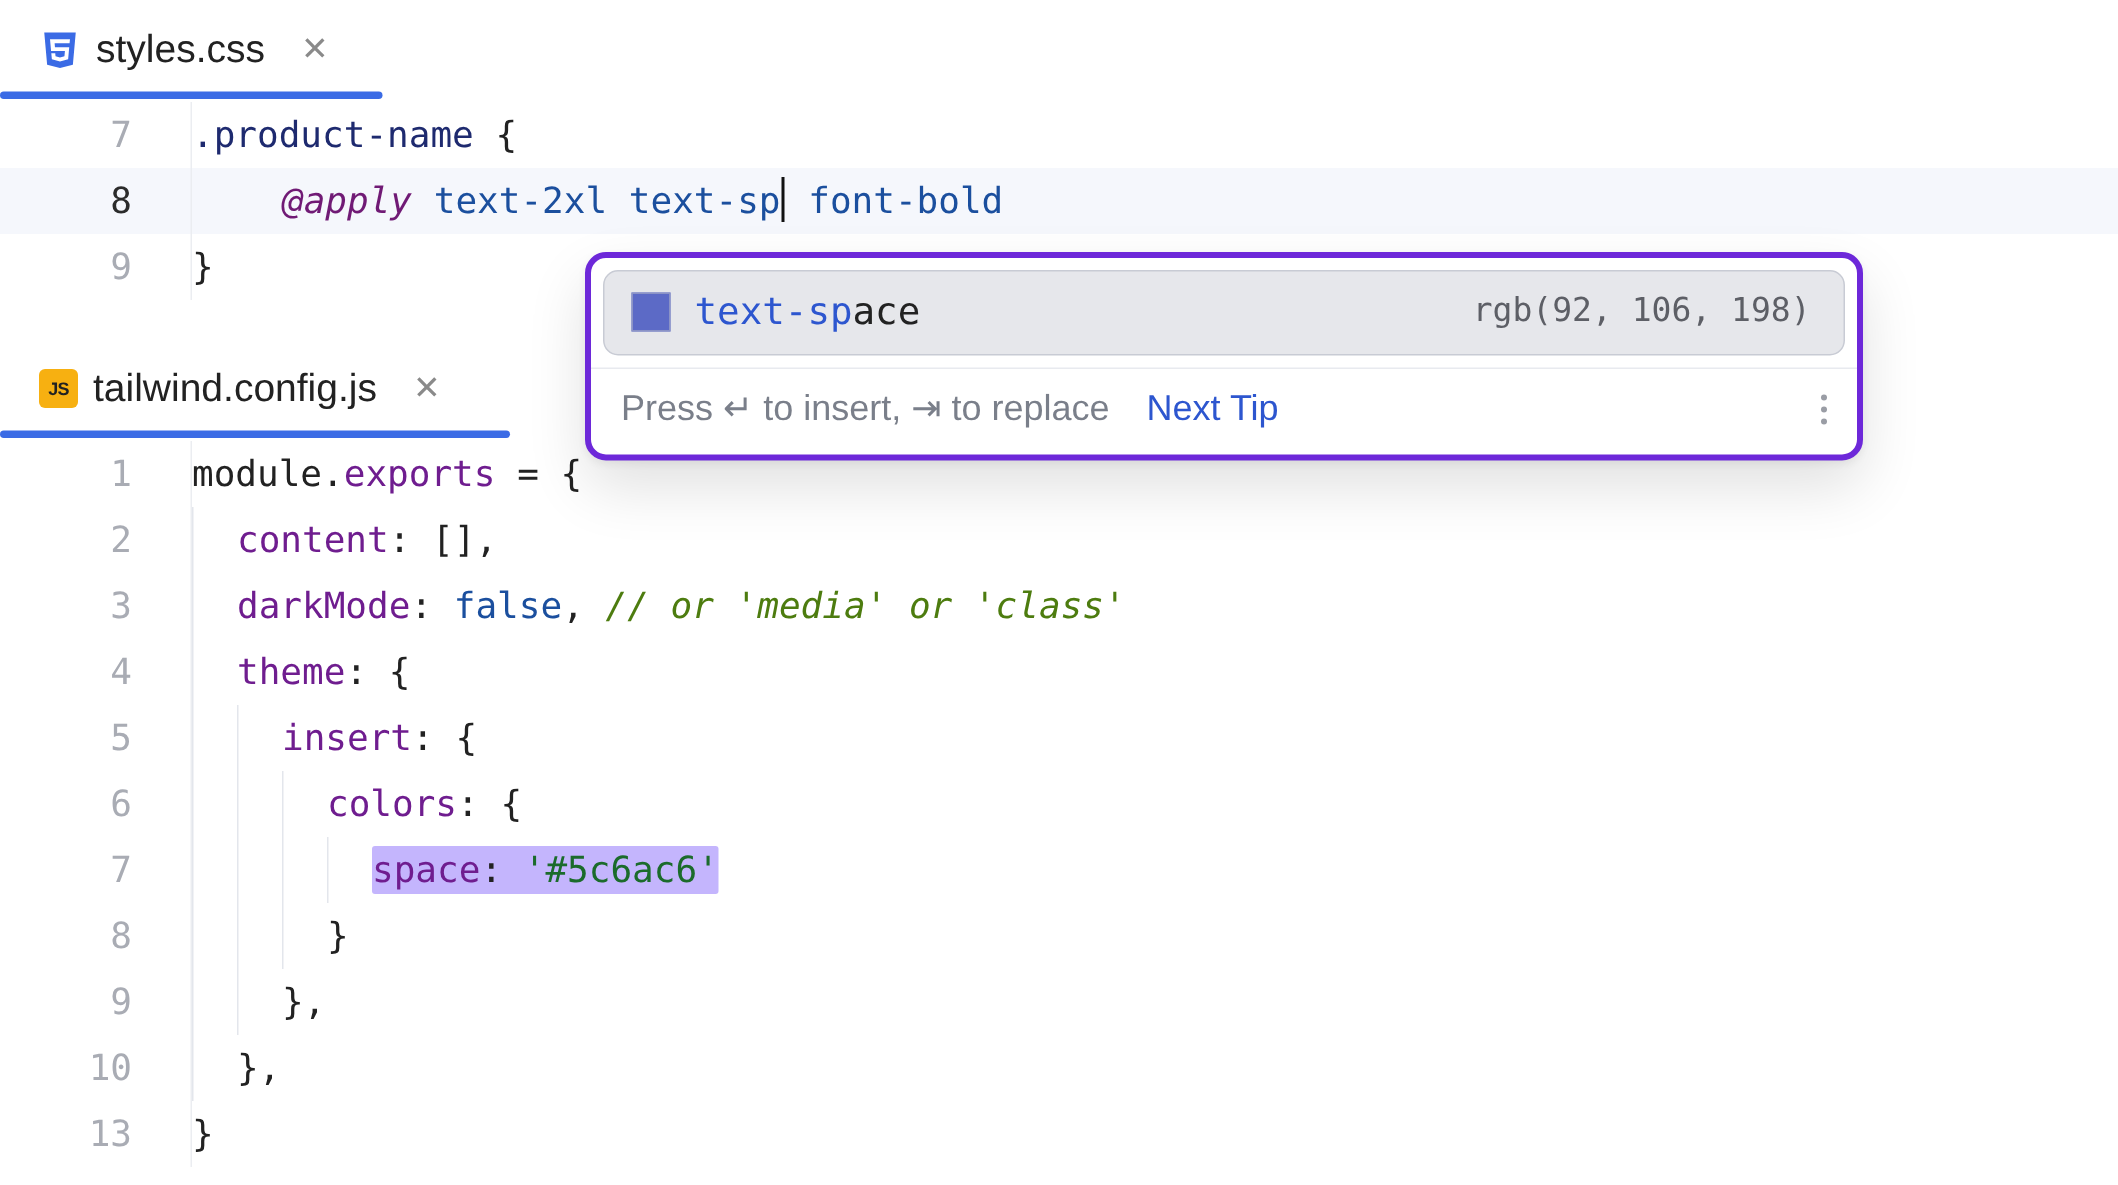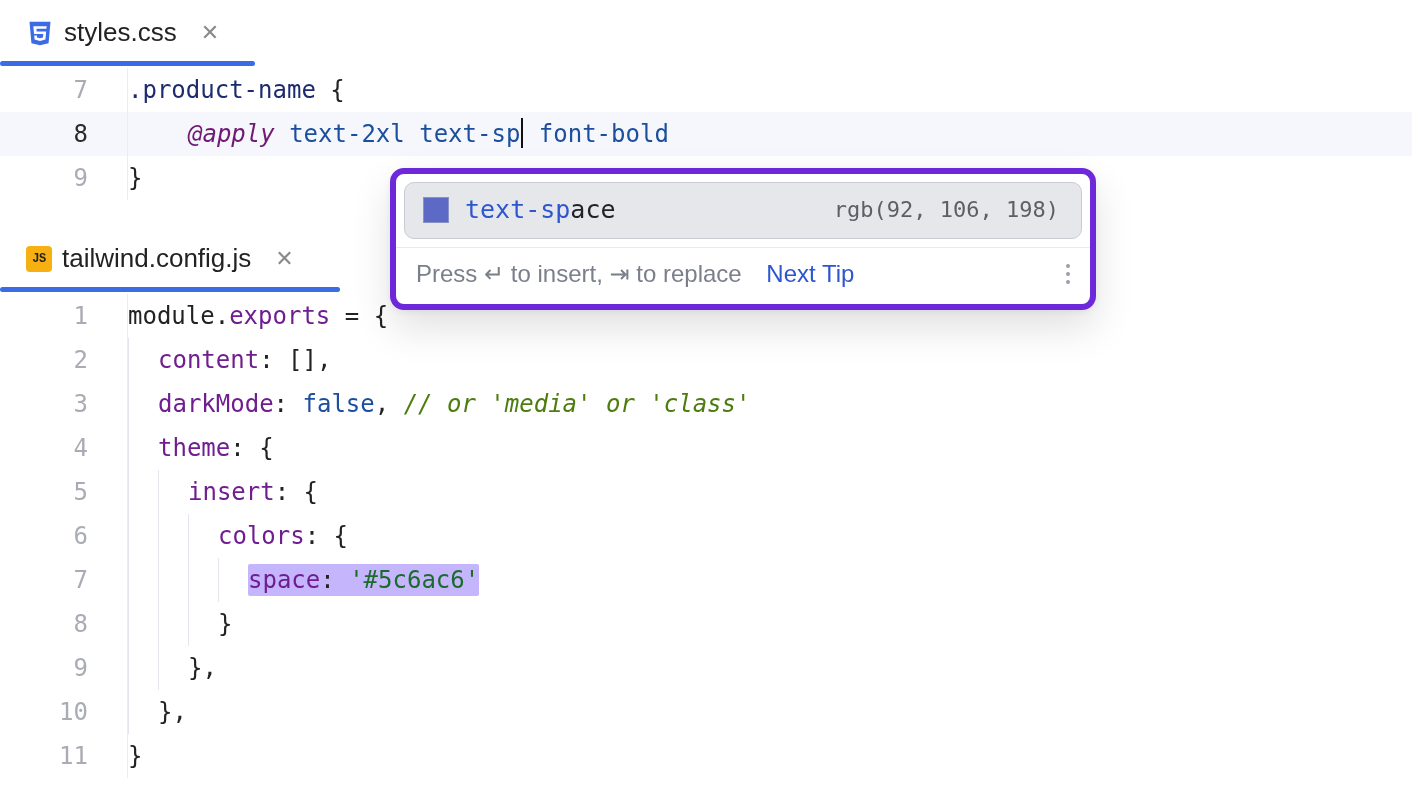--- a/index.html
+++ b/index.html
@@ -8,21 +8,21 @@
 .pane { position: relative; }
 
 
 .tab-bar { height: 68px; display: flex; align-items: center; padding-left: 18px; border-bottom: 1px solid transparent; }
 .tab { display: flex; align-items: center; gap: 10px; padding: 10px 18px 12px 8px; font-family: -apple-system, BlinkMacSystemFont, "Segoe UI", sans-serif; font-size: 26px; color: #222; position: relative; }
 .tab .close { margin-left: 14px; color: #8a8a8a; font-size: 22px; }
 .tab.active::after { content: ""; position: absolute; left: -18px; right: -18px; bottom: -6px; height: 5px; background: #3b6be5; border-radius: 3px; }
 
 .tab.config.active::after { left: -18px; right: -8px; }
 
-.css-icon, .js-icon { width: 28px; height: 28px; display: inline-flex; align-items: center; justify-content: center; border-radius: 3px; font-family: Liberation Mono, monospace; font-weight: 700; font-size: 14px; letter-spacing: -0.5px; }
+.css-icon, .js-icon { width: 28px; height: 28px; display: inline-flex; align-items: center; justify-content: center; border-radius: 3px; font-family: Liberation Sans, sans-serif; font-weight: 700; font-size: 14px; letter-spacing: -0.5px; }
 .css-icon { color: #3b6be5; }
 .js-icon { background: #f7b011; color: #222; font-size: 12px; border-radius: 4px; width: 26px; height: 26px; }
 
 
 .editor { position: relative; }
 .line { display: flex; align-items: stretch; height: 44px; }
 .gutter { width: 128px; text-align: right; padding-right: 40px; color: #a9acb4; font-size: 24px; line-height: 44px; position: relative; }
 .gutter::after { content:""; position:absolute; right:0; top:0; bottom:0; width:1px; background:#ebedf1; }
 .code { flex: 1; white-space: pre; line-height: 44px; font-size: 24px; padding-left: 0; position: relative; }
 .line.current { background: #f5f7fc; }
@@ -37,21 +37,21 @@
 .tok-prop{ color: #6f1d8f; }
 .tok-val { color: #1b4f9e; }
 .tok-str { color: #1b6b2b; }
 .tok-com { color: #4d7c0f; font-style: italic; }
 
 .caret { display:inline-block; width:2px; height:30px; background:#111; vertical-align:middle; margin:0 1px; position:relative; top:-2px; }
 
 .hl-sel { background:#c4b5fd; border-radius:2px; padding:2px 0; }
 
 
-.popup { position: absolute; left: 390px; top: 8px; width: 706px; background: #fff; border: 6px solid #6d28d9; border-radius: 14px; box-shadow: 0 18px 40px rgba(0,0,0,0.12), 0 2px 6px rgba(0,0,0,0.06); overflow: hidden; z-index: 10; font-family: ui-monospace, "SF Mono", Menlo, Consolas, monospace; }
+.popup { position: absolute; left: 390px; top: 8px; width: 852px; background: #fff; border: 4px solid #6d28d9; border-radius: 14px; box-shadow: 0 18px 40px rgba(0,0,0,0.12), 0 2px 6px rgba(0,0,0,0.06); overflow: hidden; z-index: 10; font-family: ui-monospace, "SF Mono", Menlo, Consolas, monospace; }
 .popup-row { display:flex; align-items:center; justify-content:space-between; padding: 12px 22px 14px 18px; background: #e6e7eb; border: 1px solid #c8cbd4; border-radius: 10px; margin: 8px; }
 .popup-row .left { display:flex; align-items:center; gap:16px; }
 .swatch { width: 26px; height: 26px; background: #5c6ac6; border: 1px solid #8b93c6; }
 .sugg { font-size: 25px; }
 .sugg .match { color: #2d56cf; }
 .sugg .rest { color: #222; }
 .detail { color: #5d5f66; font-size: 22px; }
 .popup-foot { display:flex; align-items:center; justify-content:space-between; padding: 12px 20px 16px 20px; font-family: -apple-system, BlinkMacSystemFont, "Segoe UI", sans-serif; font-size: 24px; color: #7a7f8a; border-top: 1px solid #e8eaef; }
 .popup-foot .next { color: #2d56cf; margin-left: 18px; }
 .kebab { color: #9a9da5; font-size: 26px; letter-spacing: 2px; line-height: 0.25; display:flex; flex-direction:column; gap:4px; }
@@ -141,21 +141,21 @@
       </div>
       <div class="line">
         <div class="gutter">9</div>
         <div class="code"><span style="display:inline-block;width:30px;border-left:1px solid #e3e6ec;height:44px;vertical-align:top"></span><span style="display:inline-block;width:30px;border-left:1px solid #e3e6ec;height:44px;vertical-align:top"></span><span class="tok-pun">},</span></div>
       </div>
       <div class="line">
         <div class="gutter">10</div>
         <div class="code"><span style="display:inline-block;width:30px;border-left:1px solid #e3e6ec;height:44px;vertical-align:top"></span><span class="tok-pun">},</span></div>
       </div>
       <div class="line">
-        <div class="gutter">11</div>
+        <div class="gutter">13</div>
         <div class="code"><span class="tok-pun">}</span></div>
       </div>
     </div>
 </div>
 
 <div class="popup" style="position:absolute; left:390px; top:168px;">
   <div class="popup-row">
     <span class="left">
       <span class="swatch" style="background: rgb(92, 106, 198);"></span>
       <span class="sugg">

